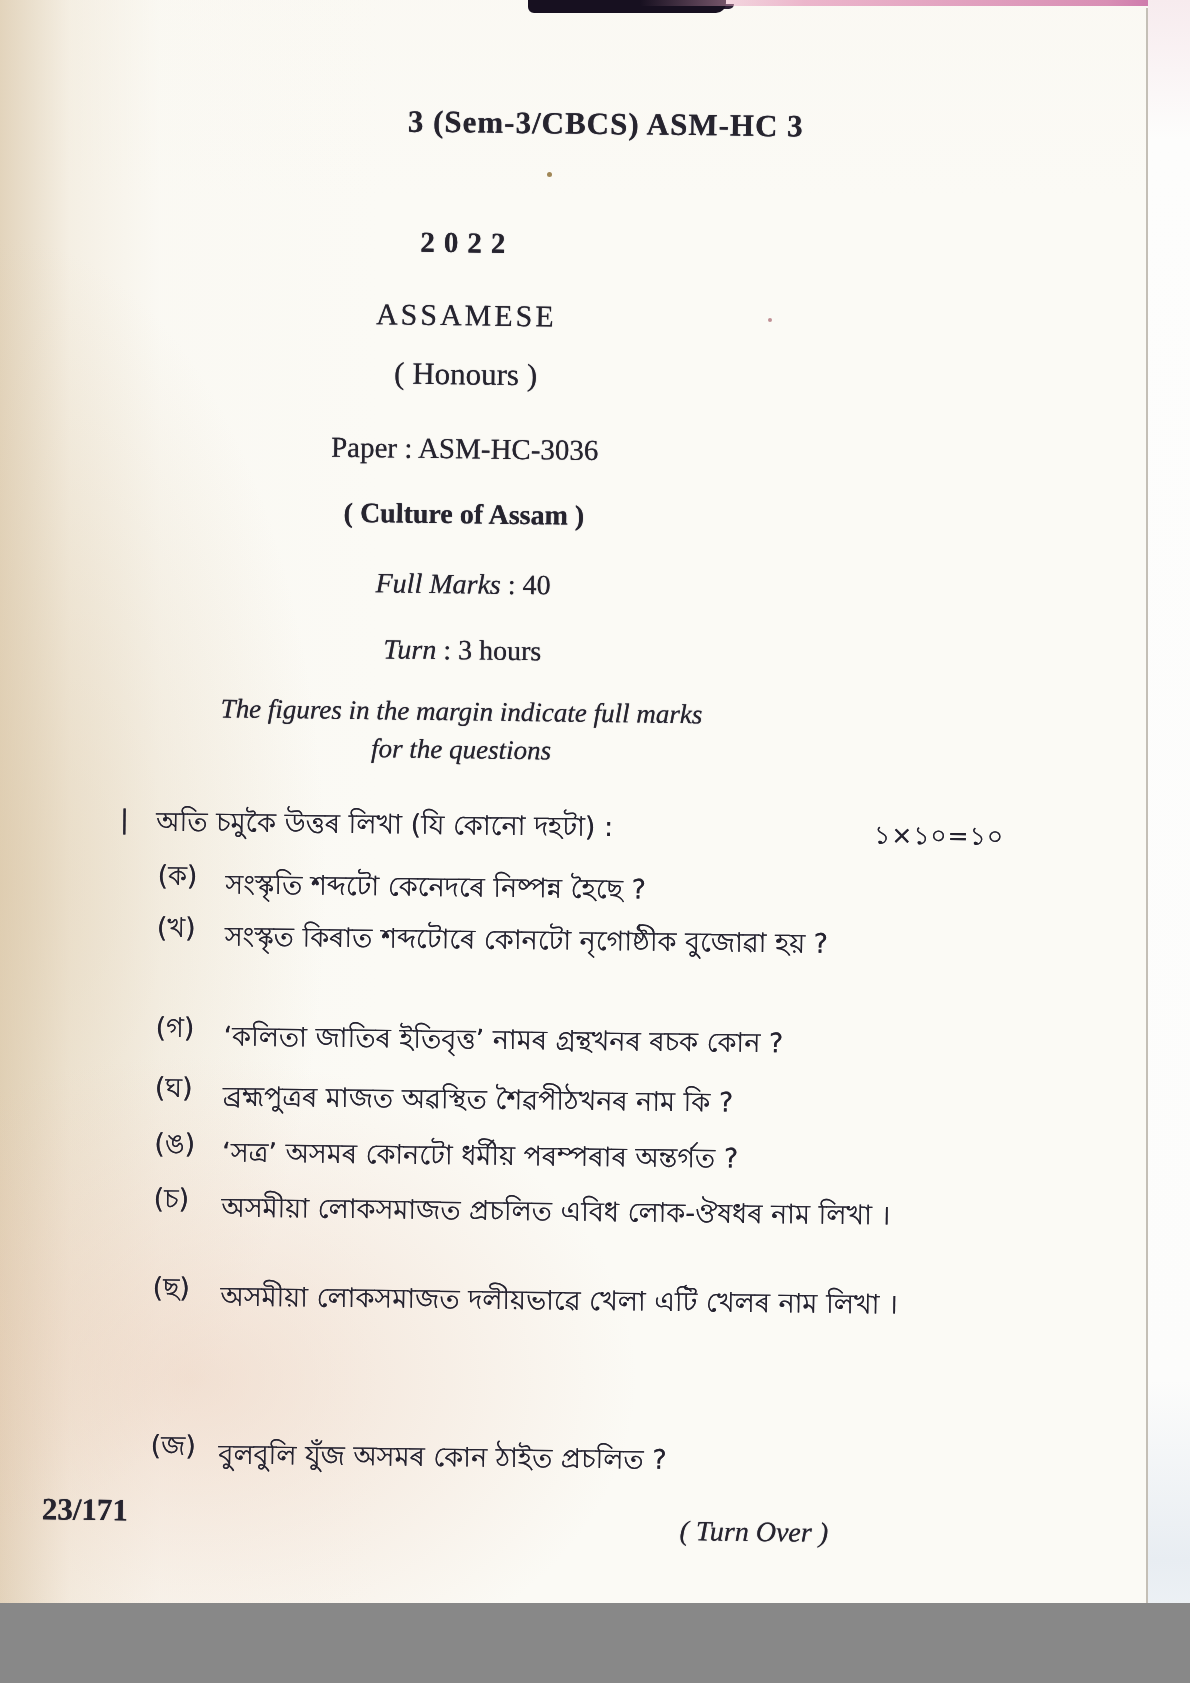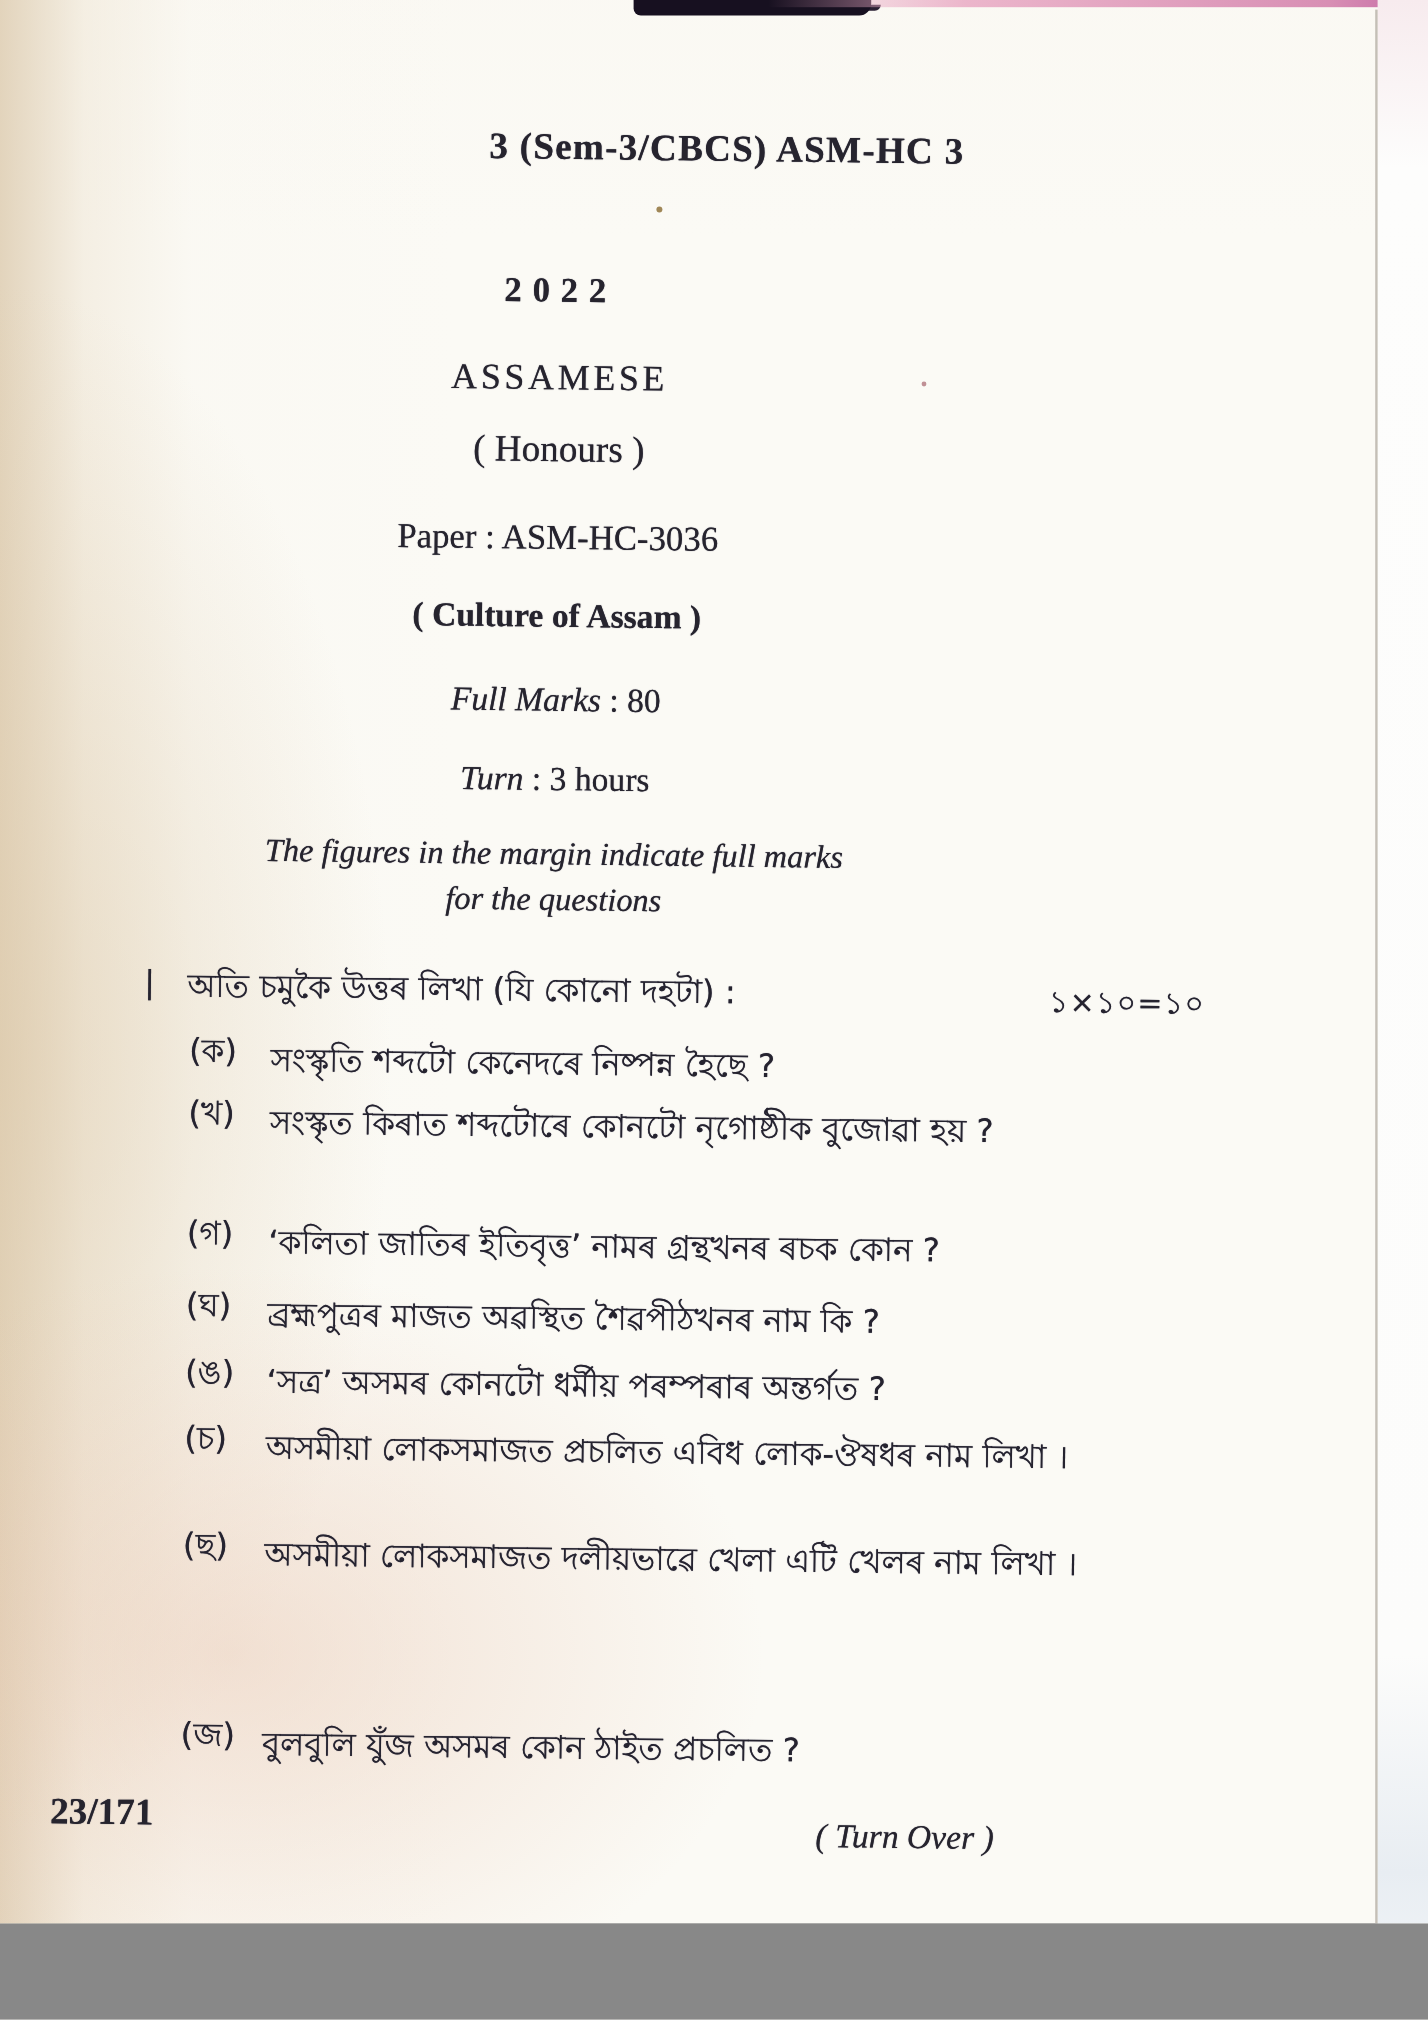--- a/index.html
+++ b/index.html
@@ -63,21 +63,21 @@
     <div class="ab ctr eng ink" style="top:300px;font-size:30px;letter-spacing:3px;">ASSAMESE</div>
 
     <div class="ab ctr eng ink" style="top:358px;font-size:31px;">( Honours )</div>
 
     <div class="ab ctr eng ink" style="top:434px;font-size:29px;">Paper : ASM-HC-3036</div>
 
     <div class="ab ctr eng ink b" style="top:500px;font-size:28px;">( Culture of Assam )</div>
 
     <div class="ab ctr eng ink" style="top:570px;font-size:28px;">
       <span class="it">Full Marks</span>
-      <span>: 80</span>
+      <span>: 40</span>
     </div>
 
     <div class="ab ctr eng ink" style="top:636px;font-size:28px;">
       <span class="it">Turn</span>
       <span>: 3 hours</span>
     </div>
 
     <div class="ab ctr eng ink it" style="top:698px;font-size:27px;">The figures in the margin indicate full marks</div>
     <div class="ab ctr eng ink it" style="top:736px;font-size:27px;">for the questions</div>
 

